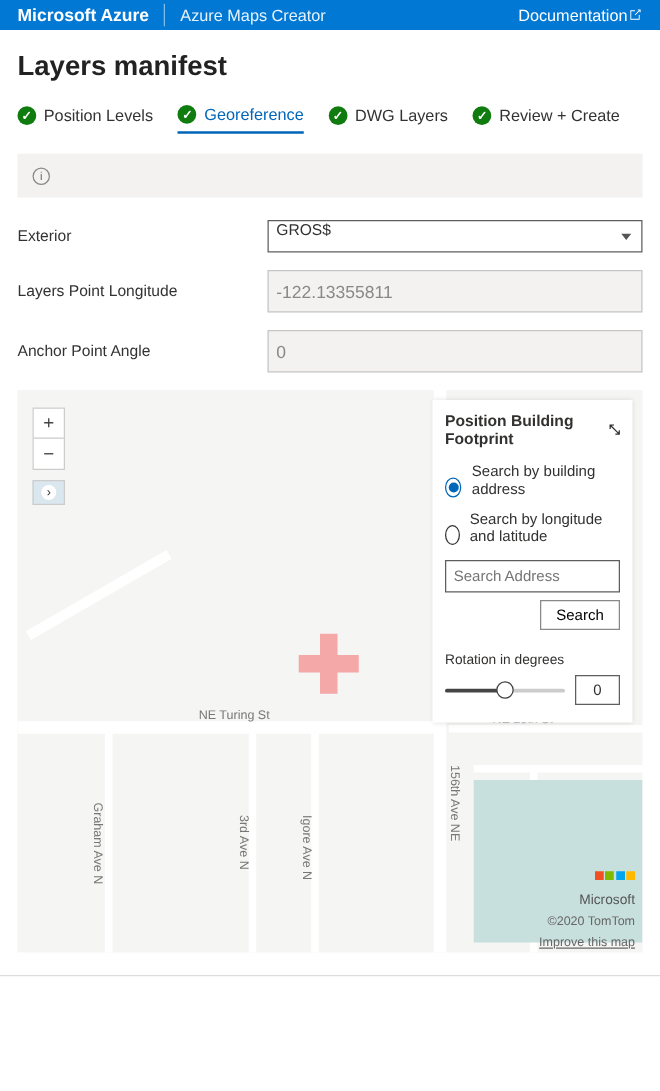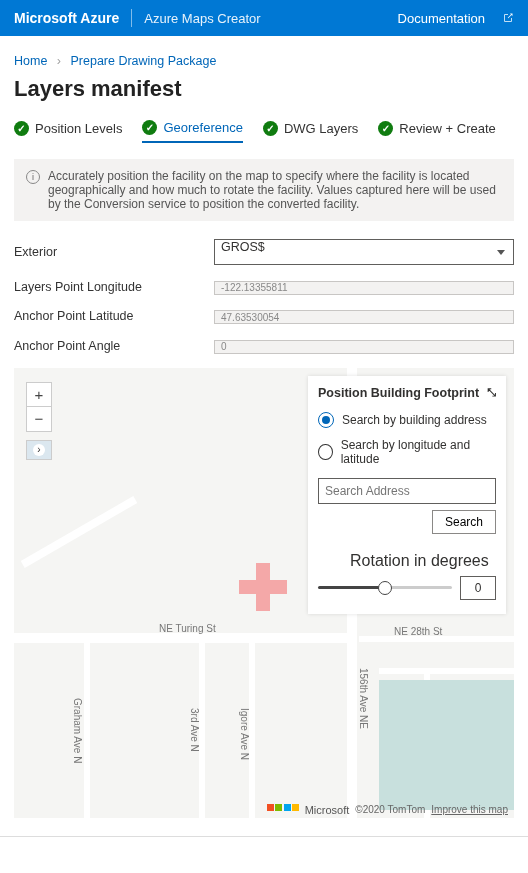--- a/index.html
+++ b/index.html
@@ -1,63 +1,63 @@
 <!DOCTYPE html>
 <html><head>
 <meta charset="utf-8">
 <style>
   * { box-sizing: border-box; margin: 0; padding: 0; }
   body { font-family: "Segoe UI", Arial, sans-serif; font-size: 13px; color: #323130; background: #fff; width: 528px; }
-  .topbar { background: #0078d4; color: #fff; display: flex; align-items: center; height: 36px; padding: 0 14px; }
+  .topbar { background: #0078d4; color: #fff; display: flex; align-items: center; height: 24px; padding: 0 14px; }
   .topbar .brand { font-weight: 600; font-size: 14px; }
   .topbar .divider { width: 1px; height: 18px; background: rgba(255,255,255,0.5); margin: 0 12px; }
   .topbar .sub { font-size: 13px; color: #e6f2fb; }
   .topbar .spacer { flex: 1; }
-  .topbar .doc { font-size: 13px; display: flex; align-items: center; gap: 17px; cursor: pointer; }
+  .topbar .doc { font-size: 13px; display: flex; align-items: center; gap: 0; cursor: pointer; }
   .content { padding: 10px 14px 0 14px; }
   .breadcrumb { font-size: 12.5px; margin: 8px 0; }
   .breadcrumb a { color: #0066b8; text-decoration: none; }
   .breadcrumb .sep { color: #a0a0a0; margin: 0 6px; }
   h1 { font-size: 22px; font-weight: 600; margin: 6px 0 18px 0; color: #222; }
   .tabs { display: flex; gap: 20px; border-bottom: 0; margin-bottom: 16px; }
   .tab { display: flex; align-items: center; gap: 6px; padding-bottom: 6px; font-size: 13px; cursor: pointer; color: #333; }
   .tab.active { color: #0066b8; border-bottom: 2px solid #0066b8; }
   .check { width: 15px; height: 15px; border-radius: 50%; background: #107c10; display: inline-flex; align-items: center; justify-content: center; color: #fff; font-size: 10px; font-weight: bold; }
   .infobox { background: #f3f2f1; padding: 10px 12px; font-size: 12px; color: #555; display: flex; gap: 8px; margin-bottom: 18px; }
   .infobox .iicon { width: 14px; height: 14px; border: 1px solid #888; border-radius: 50%; display: inline-flex; align-items: center; justify-content: center; font-size: 9px; color: #666; flex-shrink: 0; margin-top: 1px; }
   .formrow { display: flex; align-items: center; margin-bottom: 14px; justify-content: center; }
   .formrow label { width: 200px; font-size: 12.5px; color: #333; }
   .formrow .field { flex: 1; }
   .select { width: 100%; height: 26px; border: 1px solid #605e5c; padding: 0 6px; background: #fff; font-size: 12.5px; position: relative; }
   .select::after { content: ""; position: absolute; right: 8px; top: 10px; border-left: 4px solid transparent; border-right: 4px solid transparent; border-top: 5px solid #555; }
-  .tinput { width: 100%; height: 14px; border: 1px solid #605e5c; padding: 2px 6px; font-size: 10px; }
+  .tinput { width: 100%; height: 34px; border: 1px solid #605e5c; padding: 2px 6px; font-size: 14px; }
   .tinput.read { background: #f3f2f1; color: #888; border-color: #c8c6c4; }
   .mapwrap { position: relative; width: 100%; height: 450px; background: #f5f5f3; margin-top: 8px; overflow: hidden; }
   .zoomctl { position: absolute; top: 14px; left: 12px; width: 26px; background: #fff; border: 1px solid #ccc; }
   .zoomctl div { height: 24px; display: flex; align-items: center; justify-content: center; font-size: 15px; color: #444; cursor: pointer; }
   .zoomctl div:first-child { border-bottom: 1px solid #ccc; }
   .layerctl { position: absolute; top: 72px; left: 12px; width: 26px; height: 20px; background: #dbe7ef; border: 1px solid #ccc; display:flex; align-items:center; justify-content:center; cursor:pointer; }
   .layerctl .chev { font-size: 10px; color:#333; background:#fff; border-radius:50%; width:12px; height:12px; display:flex; align-items:center; justify-content:center; }
-  .panel { position: absolute; top: 8px; right: 8px; width: 198px; background: #fff; padding: 10px 10px 14px 10px; font-size: 12px; box-shadow: 0 0 4px rgba(0,0,0,0.12); }
+  .panel { position: absolute; top: 8px; right: 8px; width: 160px; background: #fff; padding: 10px 10px 14px 10px; font-size: 12px; box-shadow: 0 0 4px rgba(0,0,0,0.12); }
   .panel .ptitle { font-weight: 600; font-size: 12.5px; display: flex; justify-content: space-between; align-items: center; margin-bottom: 12px; }
   .radiogrp { display: flex; flex-direction: column; gap: 10px; margin-bottom: 12px; }
-  .radioopt { display: flex; align-items: center; gap: 8px; cursor: pointer; }
+  .radioopt { display: flex; align-items: flex-end; gap: 8px; cursor: pointer; }
   .radio { width: 16px; height: 16px; border: 1.5px solid #333; border-radius: 50%; display: inline-flex; align-items: center; justify-content: center; }
   .radio.sel { border-color: #0066b8; }
   .radio.sel::after { content: ""; width: 8px; height: 8px; background: #0066b8; border-radius: 50%; }
   .searchin { width: 100%; height: 26px; border: 1px solid #605e5c; padding: 0 6px; font-size: 12px; margin-bottom: 6px; }
   .searchrow { text-align: right; }
   .searchbtn { border: 1px solid #8a8886; background: #fff; padding: 4px 12px; font-size: 12px; cursor: pointer; }
-  .rotlbl { font-size: 16px; margin-top: 18px; margin-bottom: 6px; margin-left: 32px; }
+  .rotlbl { font-size: 11px; margin-top: 18px; margin-bottom: 6px; }
   .rotrow { display: flex; align-items: center; gap: 8px; }
   .slider { flex: 1; height: 20px; display: flex; align-items: center; position: relative; }
   .slider .track { height: 3px; background: linear-gradient(to right,#444 0%,#444 50%,#ccc 50%,#ccc 100%); width: 100%; border-radius:2px; }
   .slider .thumb { position: absolute; left: 50%; transform: translateX(-50%); width: 14px; height: 14px; background: #fff; border: 1.5px solid #444; border-radius: 50%; }
   .rotval { width: 36px; height: 24px; border: 1px solid #605e5c; text-align: center; font-size: 12px; display:flex; align-items:center; justify-content:center; }
-  .mapattrib { position: absolute; bottom: 2px; right: 6px; font-size: 10px; color: #666; display:flex; align-items:flex-start; gap:6px; }
+  .mapattrib { position: absolute; bottom: 2px; right: 6px; font-size: 10px; color: #666; display:flex; align-items:flex-end; gap:6px;flex-direction:column; }
   .mslogo { display:flex; gap:1px; }
   .mslogo span{ width:7px; height:7px; display:inline-block; }
   .roads { position:absolute; inset:0; }
   .road { position:absolute; background:#fff; }
   .park { position:absolute; background:#c8e0dd; }
   .marker { position:absolute; width:48px; height:48px; }
   .marker::before, .marker::after { content:""; position:absolute; background:#f4a8a8; }
   .marker::before { width:48px; height:14px; top:17px; left:0; }
   .marker::after { width:14px; height:48px; left:17px; top:0; }
   .streetlabel { position:absolute; font-size:10px; color:#777; white-space:nowrap; }
@@ -75,25 +75,20 @@
   <span class="spacer"></span>
   <span class="doc">
     <span>Documentation</span>
     <svg class="ext" viewBox="0 0 16 16">
         <path d="M11 2h3v3h-1V3.7L8.35 8.35l-.7-.7L12.3 3H11V2zM3 3h5v1H4v8h8V8h1v5H3V3z"></path>
       </svg>
   </span>
 </div>
 
 <div class="content">
-  <div class="breadcrumb">
-    <a>Home</a>
-    <span class="sep">›</span>
-    <a>Prepare Drawing Package</a>
-  </div>
 
   <h1>Layers manifest</h1>
 
   <div class="tabs">
     <div class="tab">
         <span class="check">✓</span>
         <span>Position Levels</span>
       </div>
     <div class="tab active">
         <span class="check">✓</span>
@@ -104,36 +99,31 @@
         <span>DWG Layers</span>
       </div>
     <div class="tab">
         <span class="check">✓</span>
         <span>Review + Create</span>
       </div>
   </div>
 
   <div class="infobox">
     <span class="iicon">i</span>
-    <span>Accurately position the facility on the map to specify where the facility is located geographically and how much to rotate the facility. Values captured here will be used by the Conversion service to position the converted facility.</span>
   </div>
 
   <div class="formrow">
     <label>Exterior</label>
     <div class="field">
         <div class="select"><span>GROS$</span></div>
       </div>
   </div>
   <div class="formrow">
     <label>Layers Point Longitude</label>
     <div class="field"><input class="tinput read" readonly="" value="-122.13355811" style=""></div>
-  </div>
-  <div class="formrow">
-    <label>Anchor Point Latitude</label>
-    <div class="field"><input class="tinput read" readonly="" value="47.63530054" style=""></div>
   </div>
   <div class="formrow">
     <label>Anchor Point Angle</label>
     <div class="field"><input class="tinput read" readonly="" value="0" style=""></div>
   </div>
 
   <div class="mapwrap">
     <div class="roads">
       <div class="road" style="left:0;top:265px;width:340px;height:10px;"></div>
       <div class="road" style="left:333px;top:0;width:10px;height:450px;"></div>

